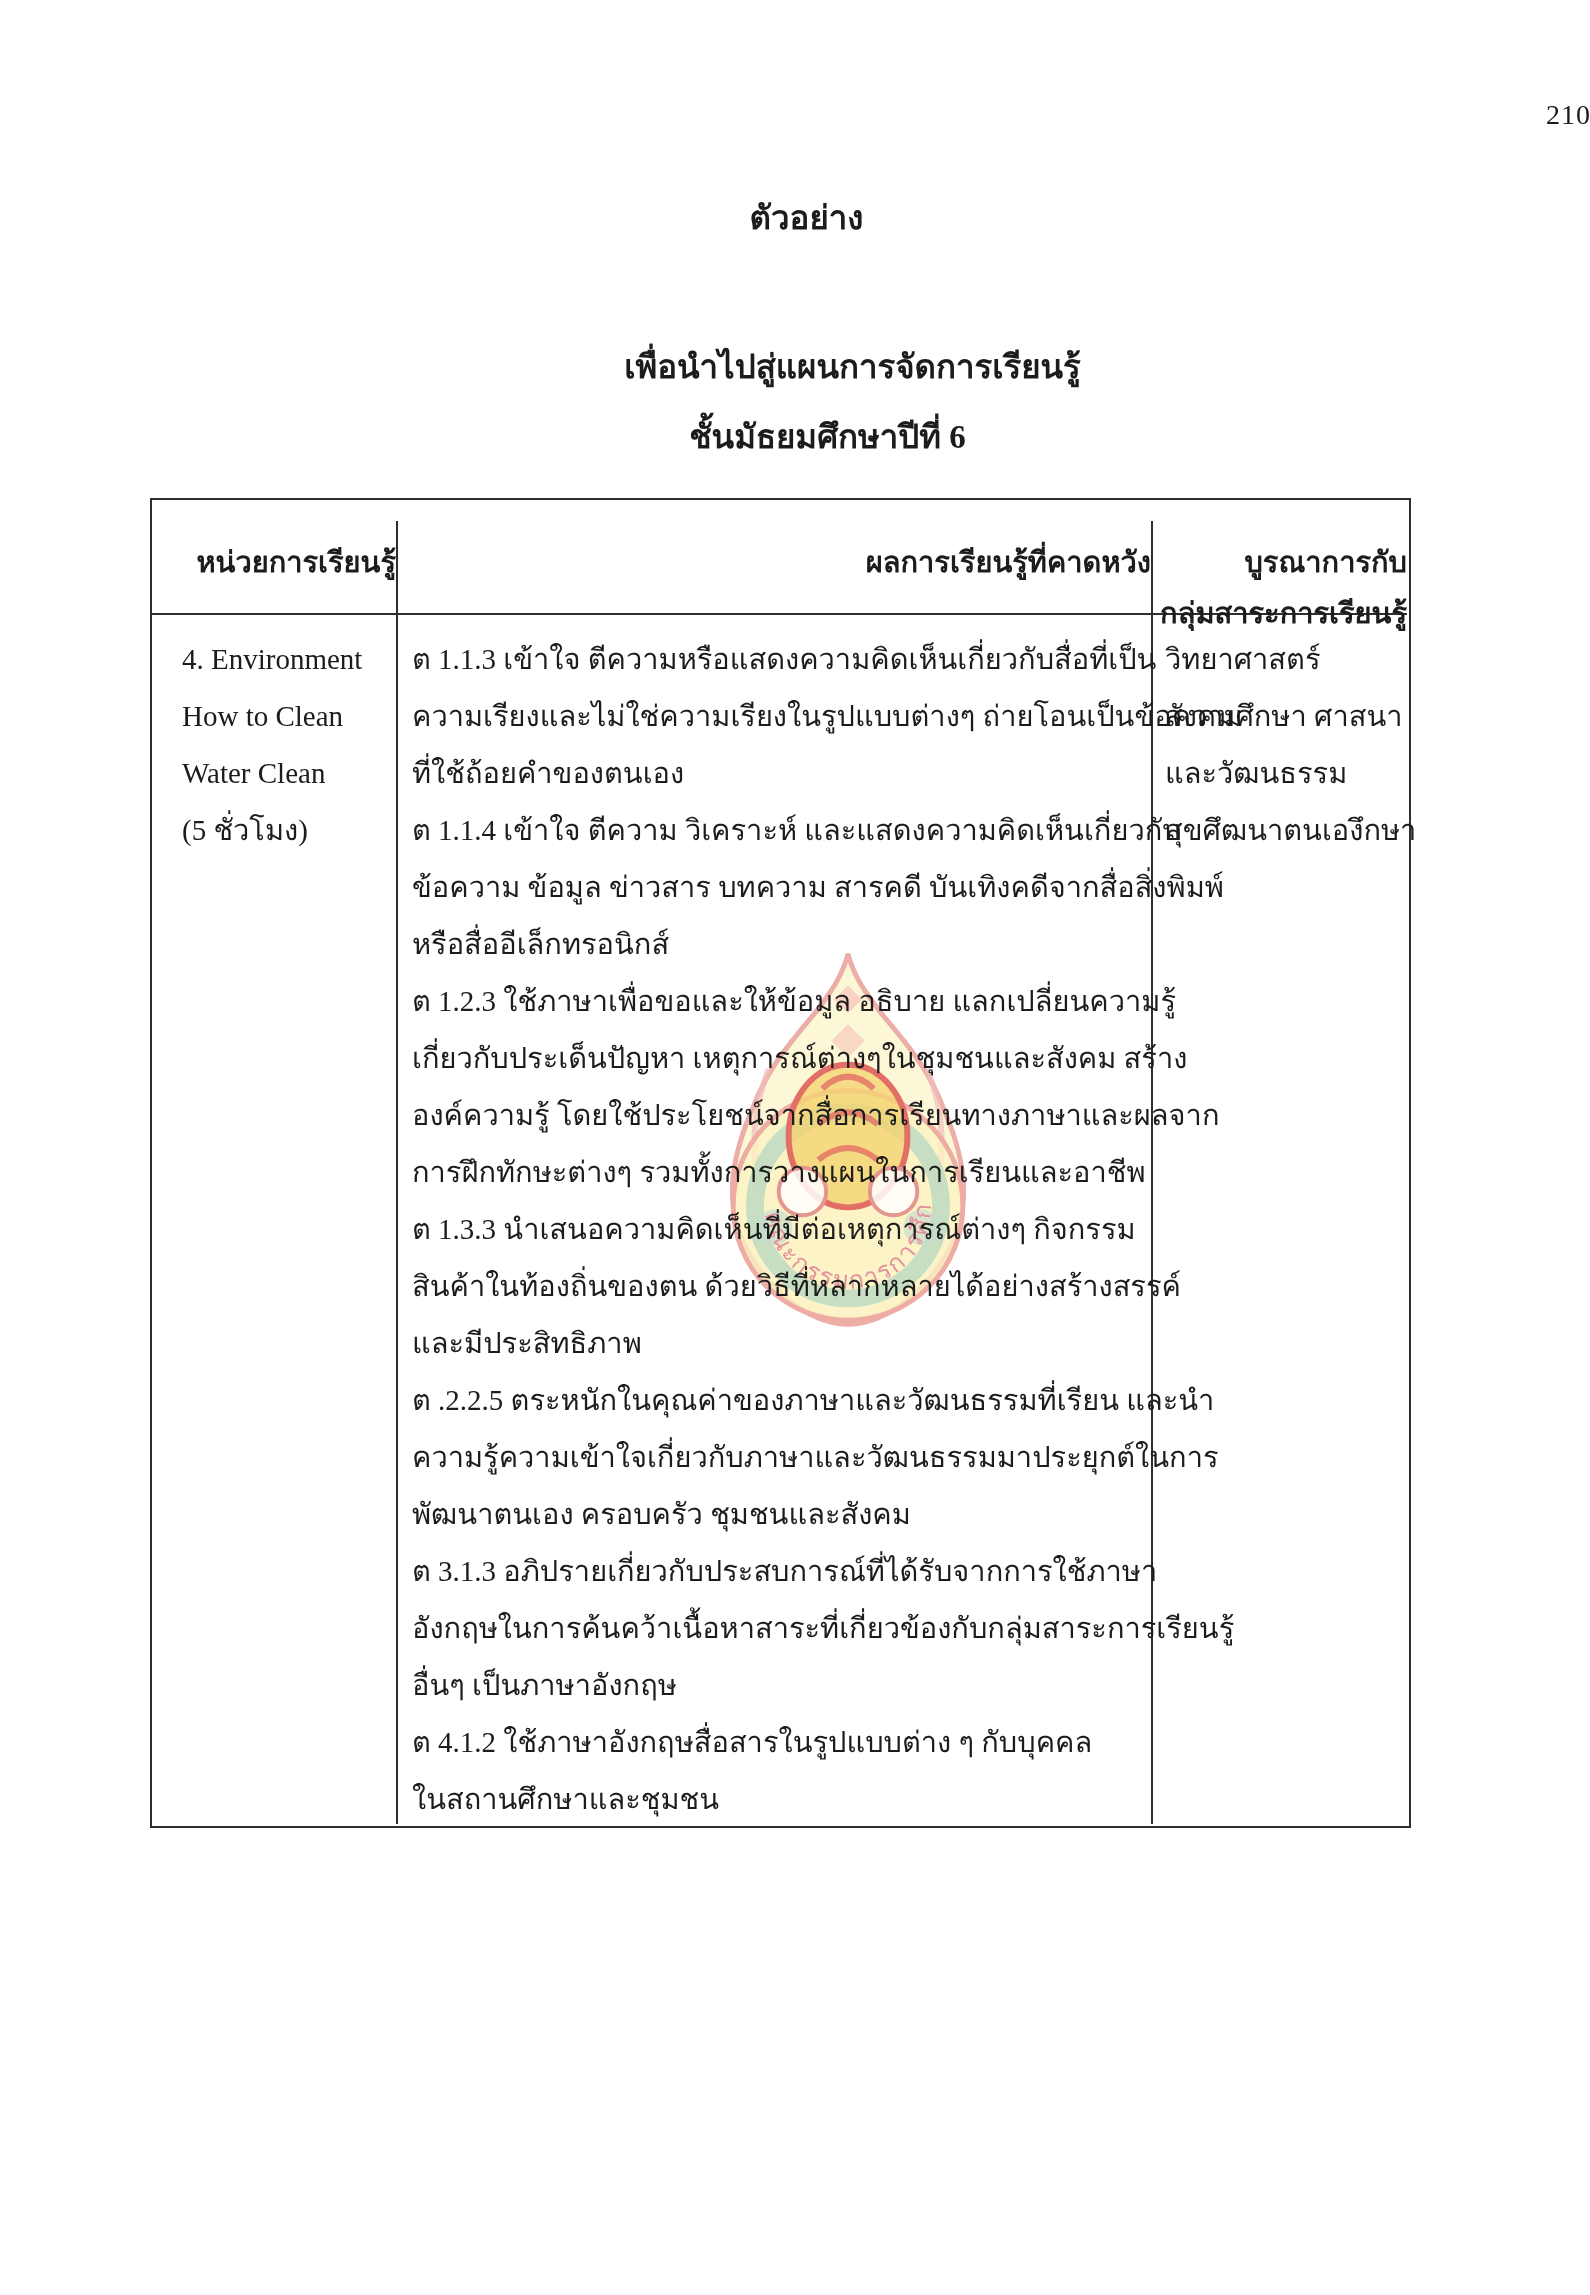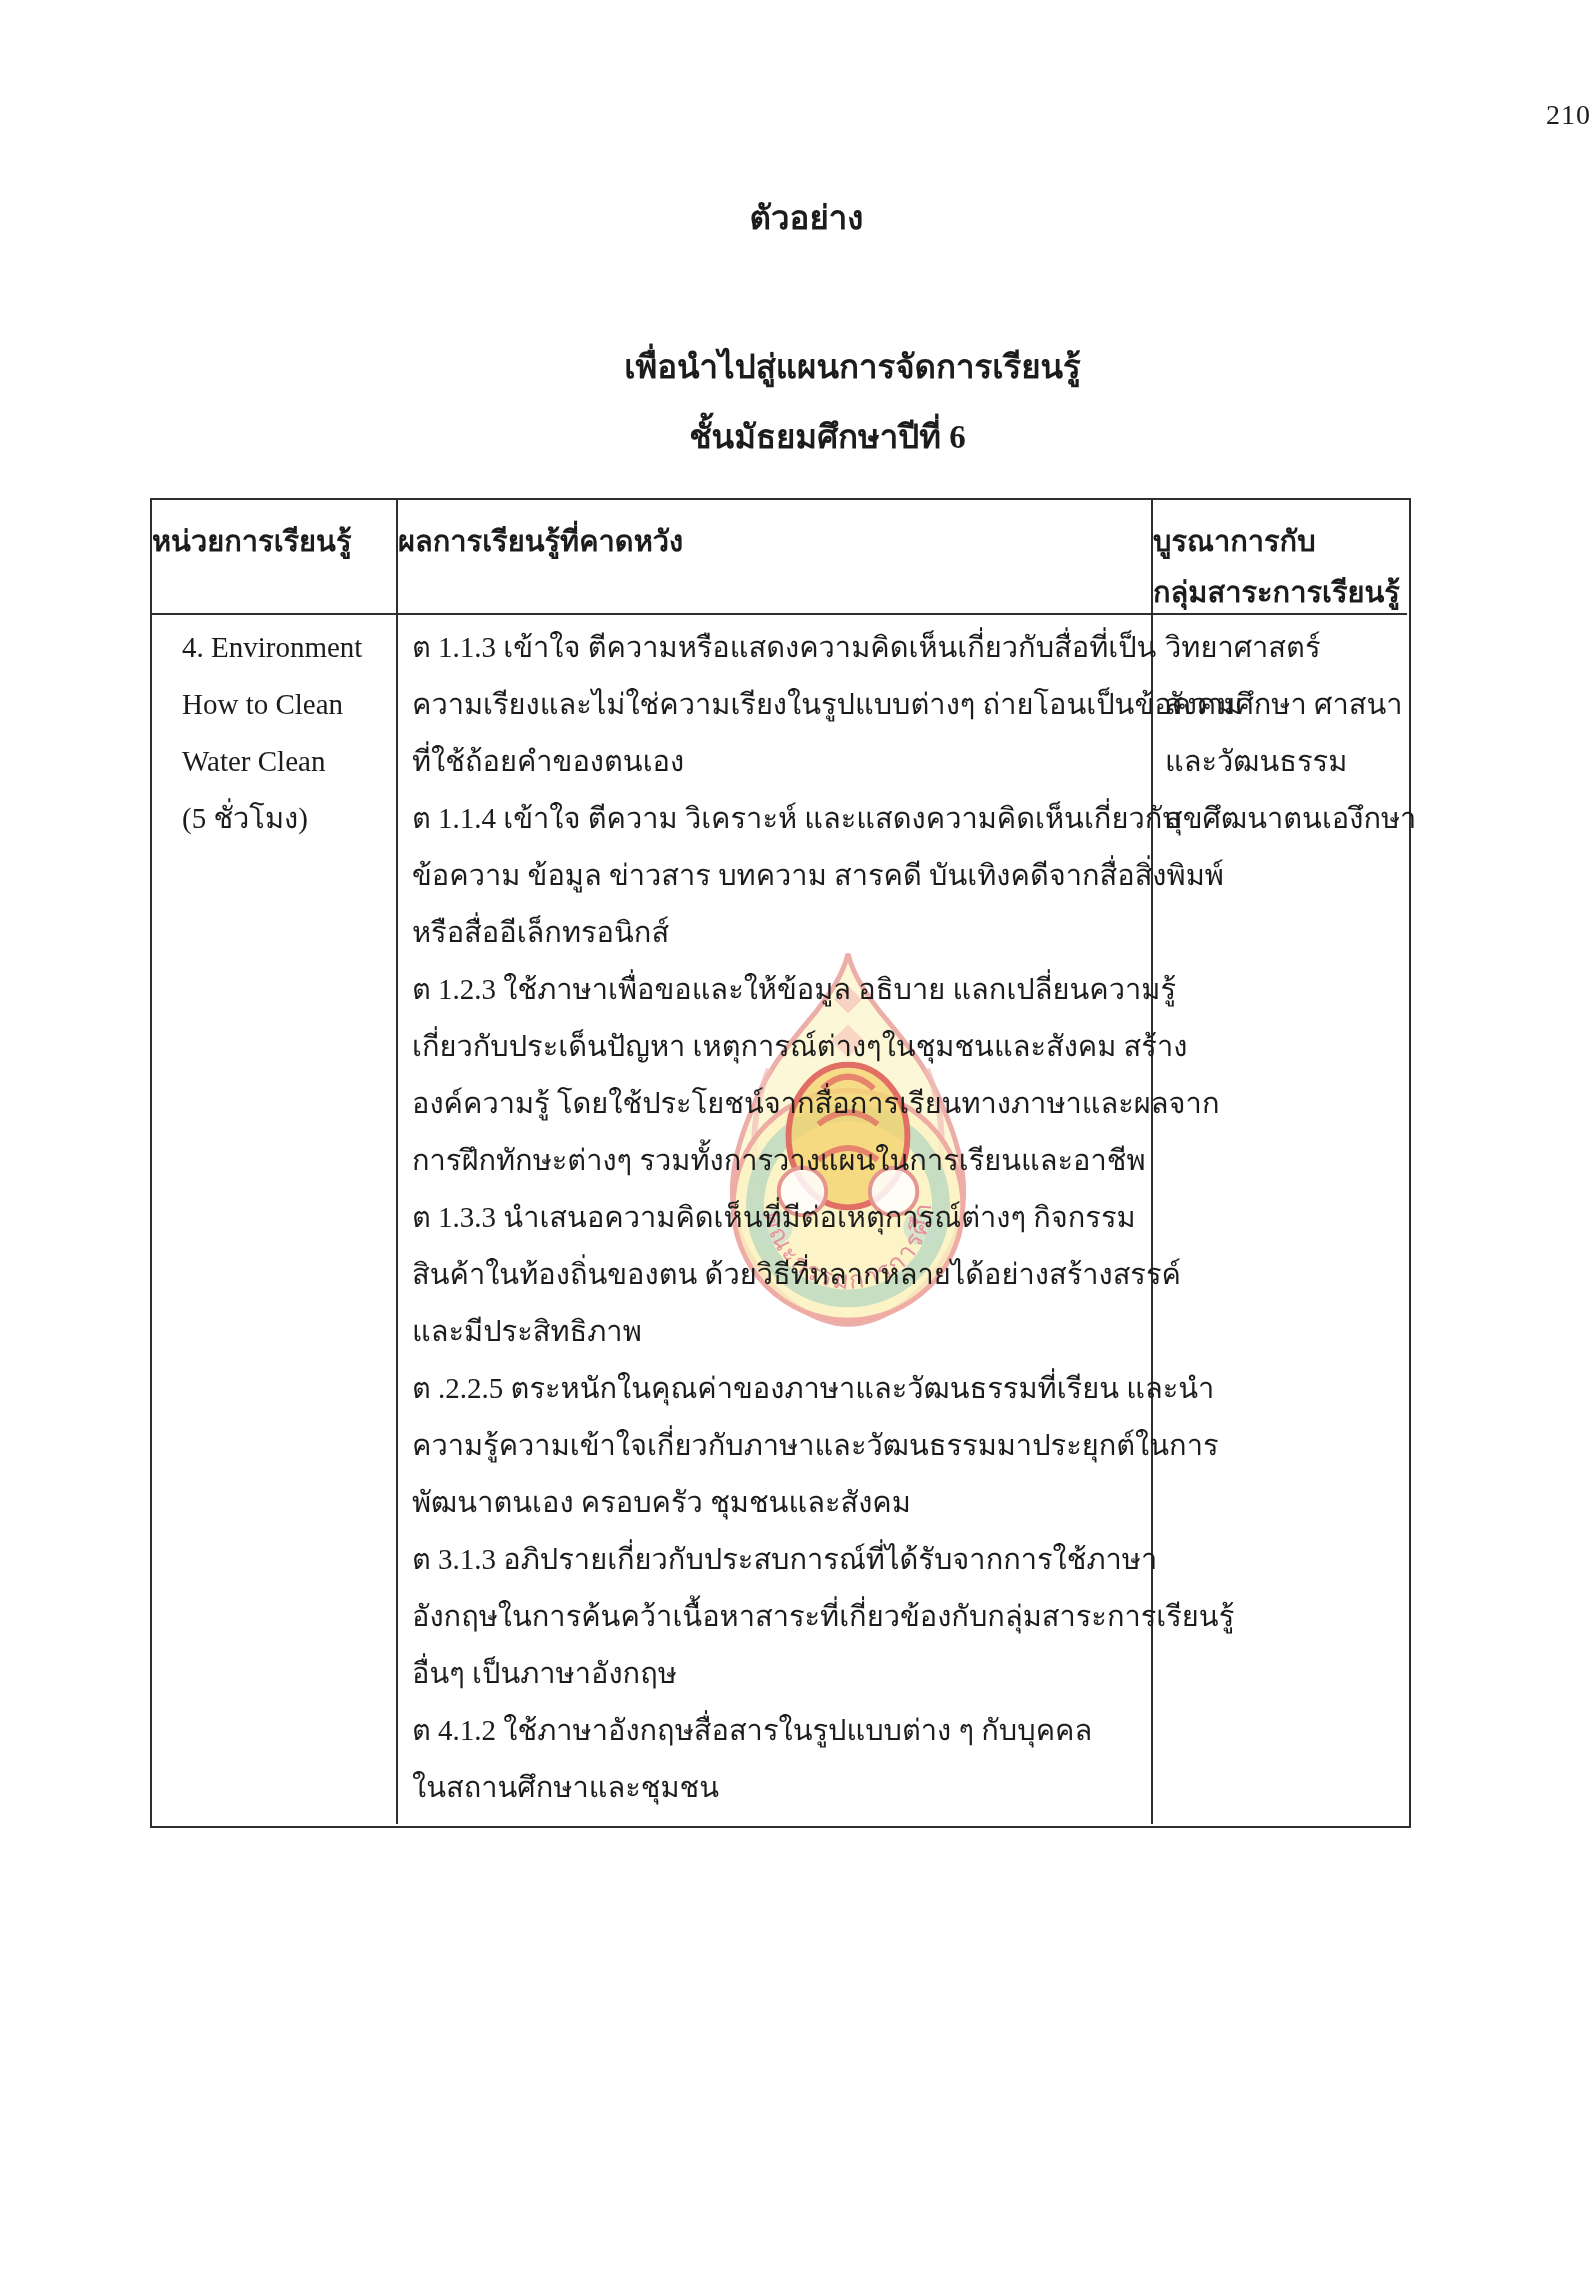--- a/index.html
+++ b/index.html
@@ -48,27 +48,28 @@
     border-right:2px solid #2e2e2e;
     border-bottom:2px solid #2e2e2e;
     box-sizing:border-box;
     background:transparent;
   }
   .cell.last-col { border-right:none; }
   .cell.body-row { border-bottom:none; }
 
   .hdr {
     font-weight:bold; font-size:29px;
-    text-align:left;
+    text-align:right;
     padding-top:16px;
     line-height:55px;
+    margin-top:21px;
   }
   .hdr .hline { line-height:51px; }
 
-  .body-cell { font-size:29px; line-height:57px; padding-top:4px; }
+  .body-cell { font-size:29px; line-height:57px; padding-top:16px; }
   .unit-cell  { padding-left:30px; }
   .outcome-cell { padding-left:14px; padding-right:6px; }
   .integration-cell { padding-left:12px; }
   .tline { white-space:nowrap; }
 </style>
 </head>
 <body>
 
 <div class="page">
 

